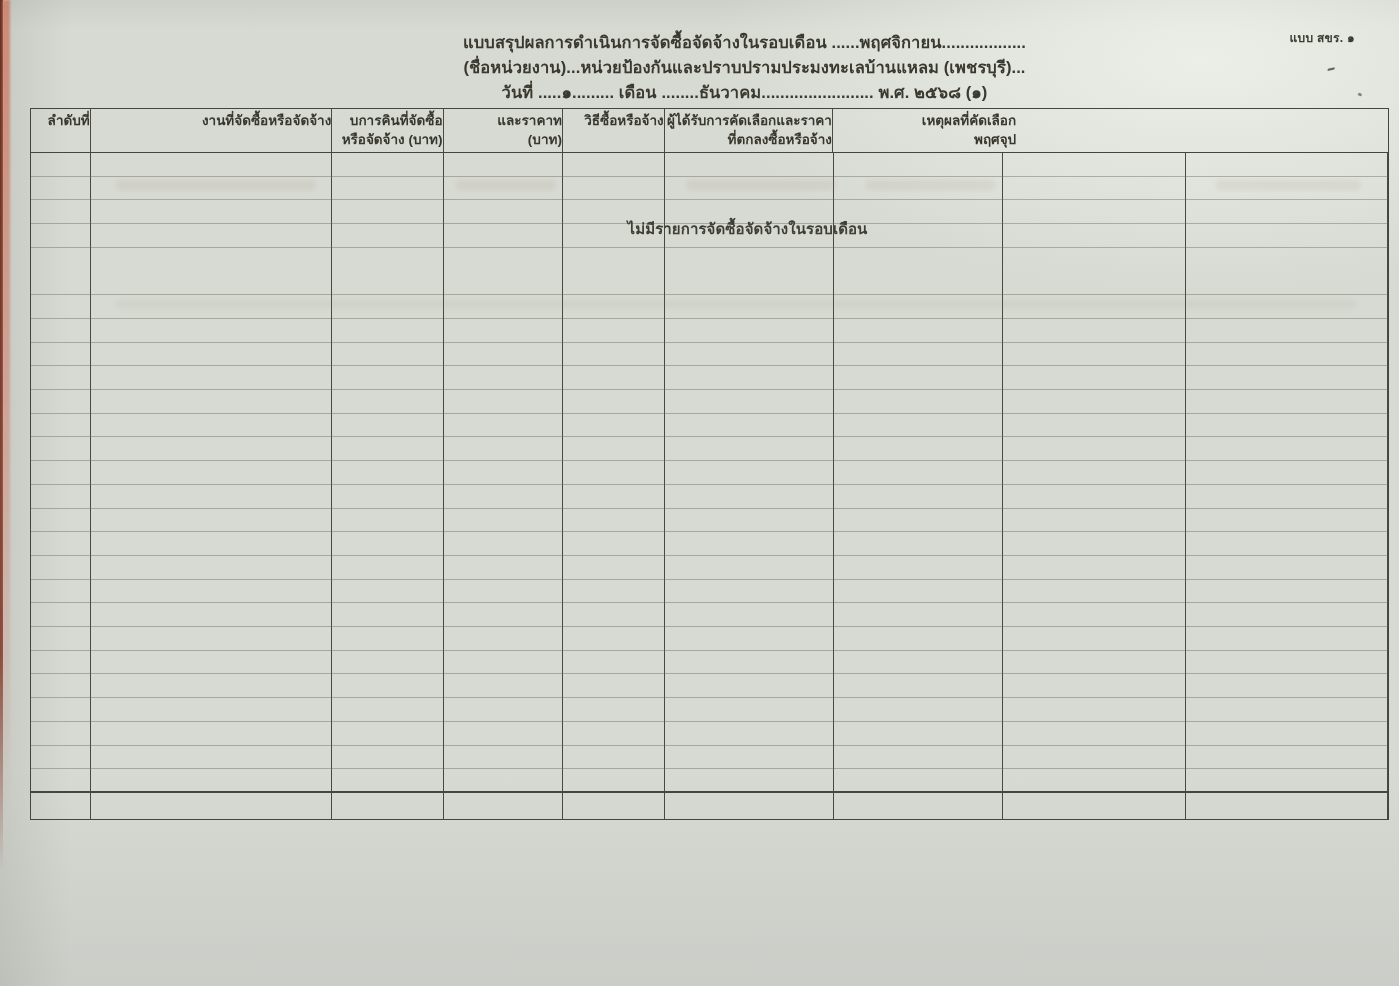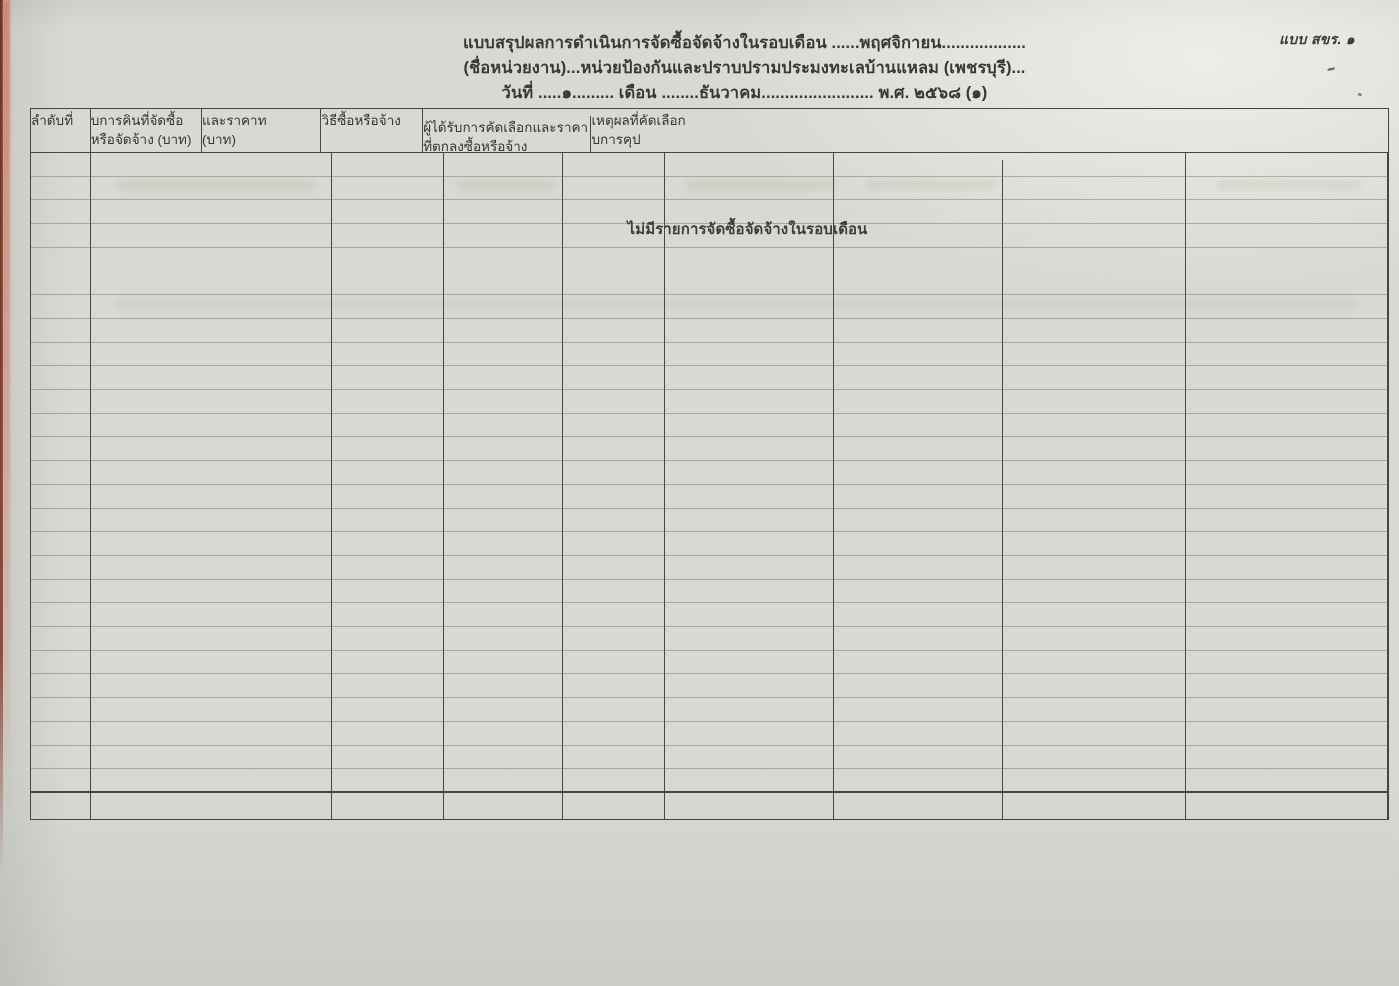--- a/index.html
+++ b/index.html
@@ -23,21 +23,21 @@
     background:linear-gradient(to bottom,#5e2d1e 0%,#74382a 40%,#8b4a3a 75%,rgba(139,74,58,0) 100%);
   }
   .edge-pink{
     position:absolute;left:2px;top:0;width:8px;height:840px;
     background:linear-gradient(to bottom,rgba(206,116,92,0.75) 0%,rgba(210,126,106,0.45) 55%,rgba(210,126,106,0) 96%);
     filter:blur(1px);
   }
   
   .form-code{
     position:absolute;top:28px;right:44px;
-    font-size:14px;font-weight:600;color:#3c3b31;letter-spacing:0.3px;font-style:italic;
+    font-size:12px;font-weight:600;color:#3c3b31;letter-spacing:0.3px;
   }
   .titles{
     position:absolute;top:30px;left:0;width:100%;
     text-align:center;transform:translateX(45px);
     color:#3a392f;
   }
   .titles .t-line{
     font-size:16.5px;font-weight:700;line-height:25px;letter-spacing:0.1px;
   }
   
@@ -46,29 +46,29 @@
     border:1.7px solid #46443e;box-sizing:border-box;
     display:flex;flex-direction:column;
   }
   .thead{
     display:flex;height:44px;flex:0 0 44px;
     border-bottom:1.8px solid #46443e;box-sizing:border-box;
   }
   .hcell{
     box-sizing:border-box;border-right:1.4px solid #4a4842;
     padding-top:2px;
-    font-size:13.5px;font-weight:400;line-height:19px;color:#38372d;
-    text-align:left;white-space:pre-line;overflow:hidden;
+    font-size:13.5px;font-weight:700;line-height:19px;color:#38372d;
+    text-align:right;white-space:pre-line;overflow:hidden;
   }
   .hcell:last-child{border-right:none;}
   .tbody{position:relative;flex:1;display:flex;}
   .bcol{box-sizing:border-box;border-right:1.4px solid #4a4842;}
   .bcol:last-child{border-right:none;}
   .c0{width:4.4%;} .c1{width:17.8%;} .c2{width:8.2%;} .c3{width:8.8%;}
-  .c4{width:7.5%;} .c5{width:12.5%;} .c6{width:12.4%;margin-top:7px;} .c7{width:13.5%;}
+  .c4{width:7.5%;} .c5{width:12.5%;} .c6{width:12.4%;} .c7{width:13.5%;}
   .c8{width:14.9%;}
   .rowlines{
     position:absolute;left:0;top:0;width:100%;height:641px;
     background:repeating-linear-gradient(
       to bottom,
       rgba(0,0,0,0) 0px, rgba(0,0,0,0) 22.7px,
       rgba(104,99,84,0.42) 22.7px, rgba(104,99,84,0.42) 23.7px);
     pointer-events:none;
   }
   .lastline{
@@ -115,29 +115,30 @@
 
   <div class="titles">
     <div class="t-line">แบบสรุปผลการดำเนินการจัดซื้อจัดจ้างในรอบเดือน ......พฤศจิกายน..................</div>
     <div class="t-line">(ชื่อหน่วยงาน)...หน่วยป้องกันและปราบปรามประมงทะเลบ้านแหลม (เพชรบุรี)...</div>
     <div class="t-line">วันที่ .....๑......... เดือน ........ธันวาคม........................ พ.ศ. ๒๕๖๘ (๑)</div>
   </div>
 
   <div class="ptable">
     <div class="thead">
       <div class="hcell c0">ลำดับที่</div>
+      <div class="hcell c1">งานที่จัดซื้อหรือจัดจ้าง</div>
       <div class="hcell c2">บการคินที่จัดซื้อ
 หรือจัดจ้าง (บาท)</div>
       <div class="hcell c3">และราคาท
 (บาท)</div>
       <div class="hcell c4">วิธีซื้อหรือจ้าง</div>
       <div class="hcell c6">ผู้ได้รับการคัดเลือกและราคา
 ที่ตกลงซื้อหรือจ้าง</div>
       <div class="hcell c7">เหตุผลที่คัดเลือก
-บการคุป</div>
+พฤศจุป</div>
     </div>
     <div class="tbody">
       <div class="bcol c0"></div>
       <div class="bcol c1"></div>
       <div class="bcol c2"></div>
       <div class="bcol c3"></div>
       <div class="bcol c4"></div>
       <div class="bcol c5"></div>
       <div class="bcol c6"></div>
       <div class="bcol c7"></div>

